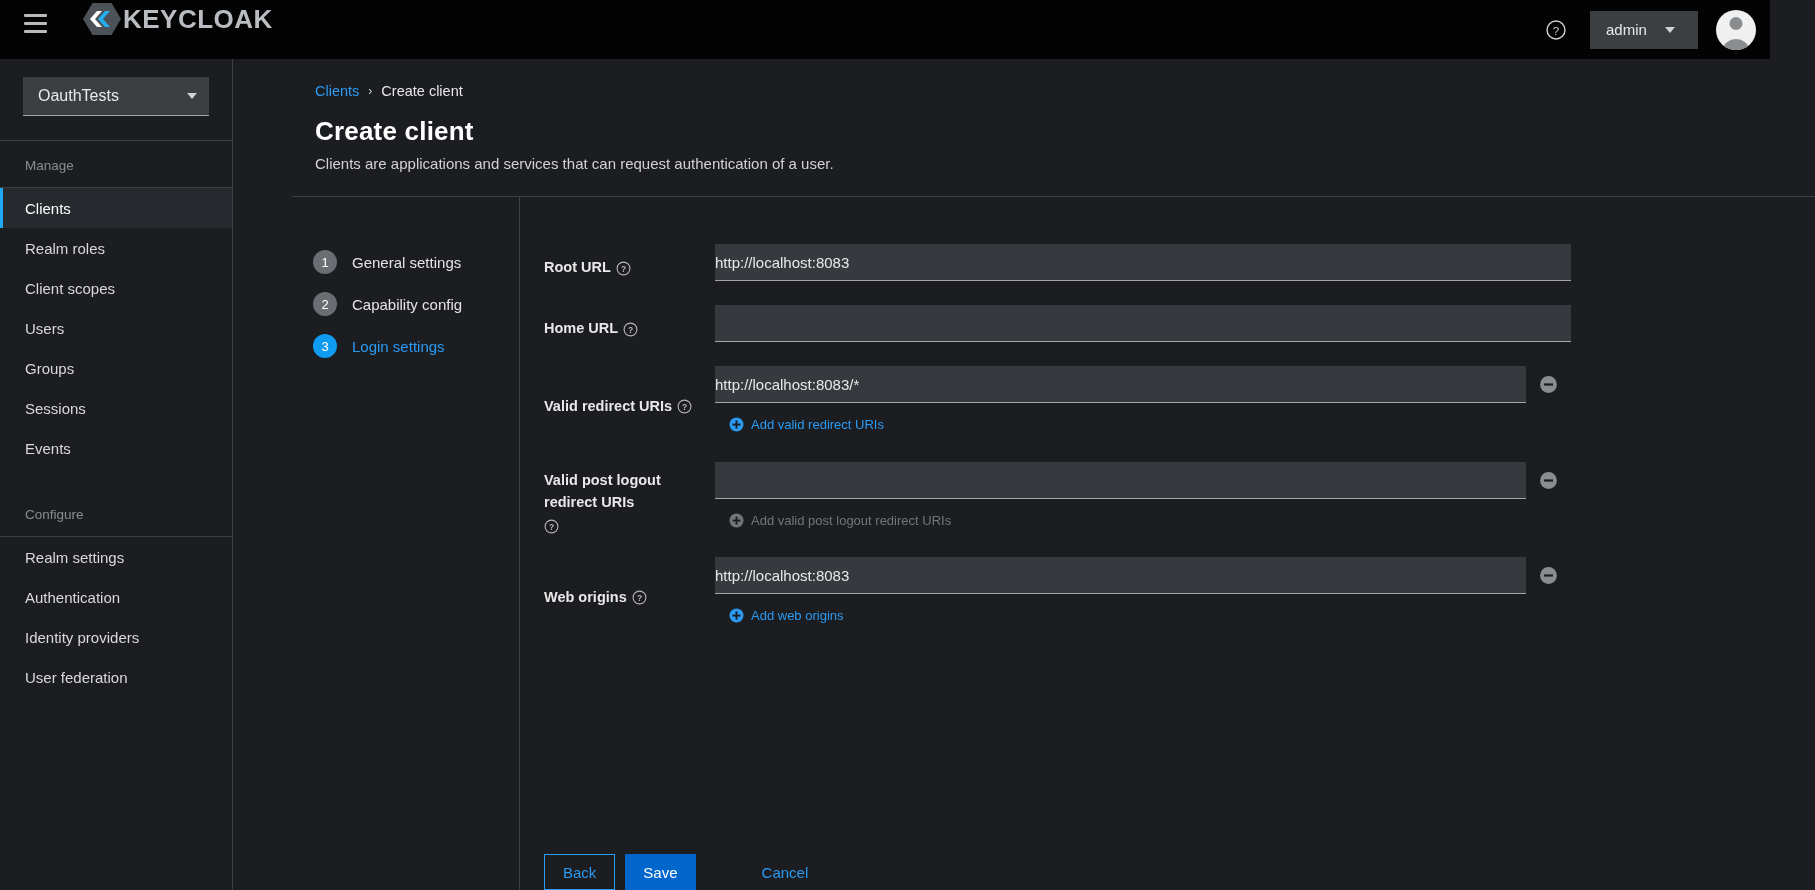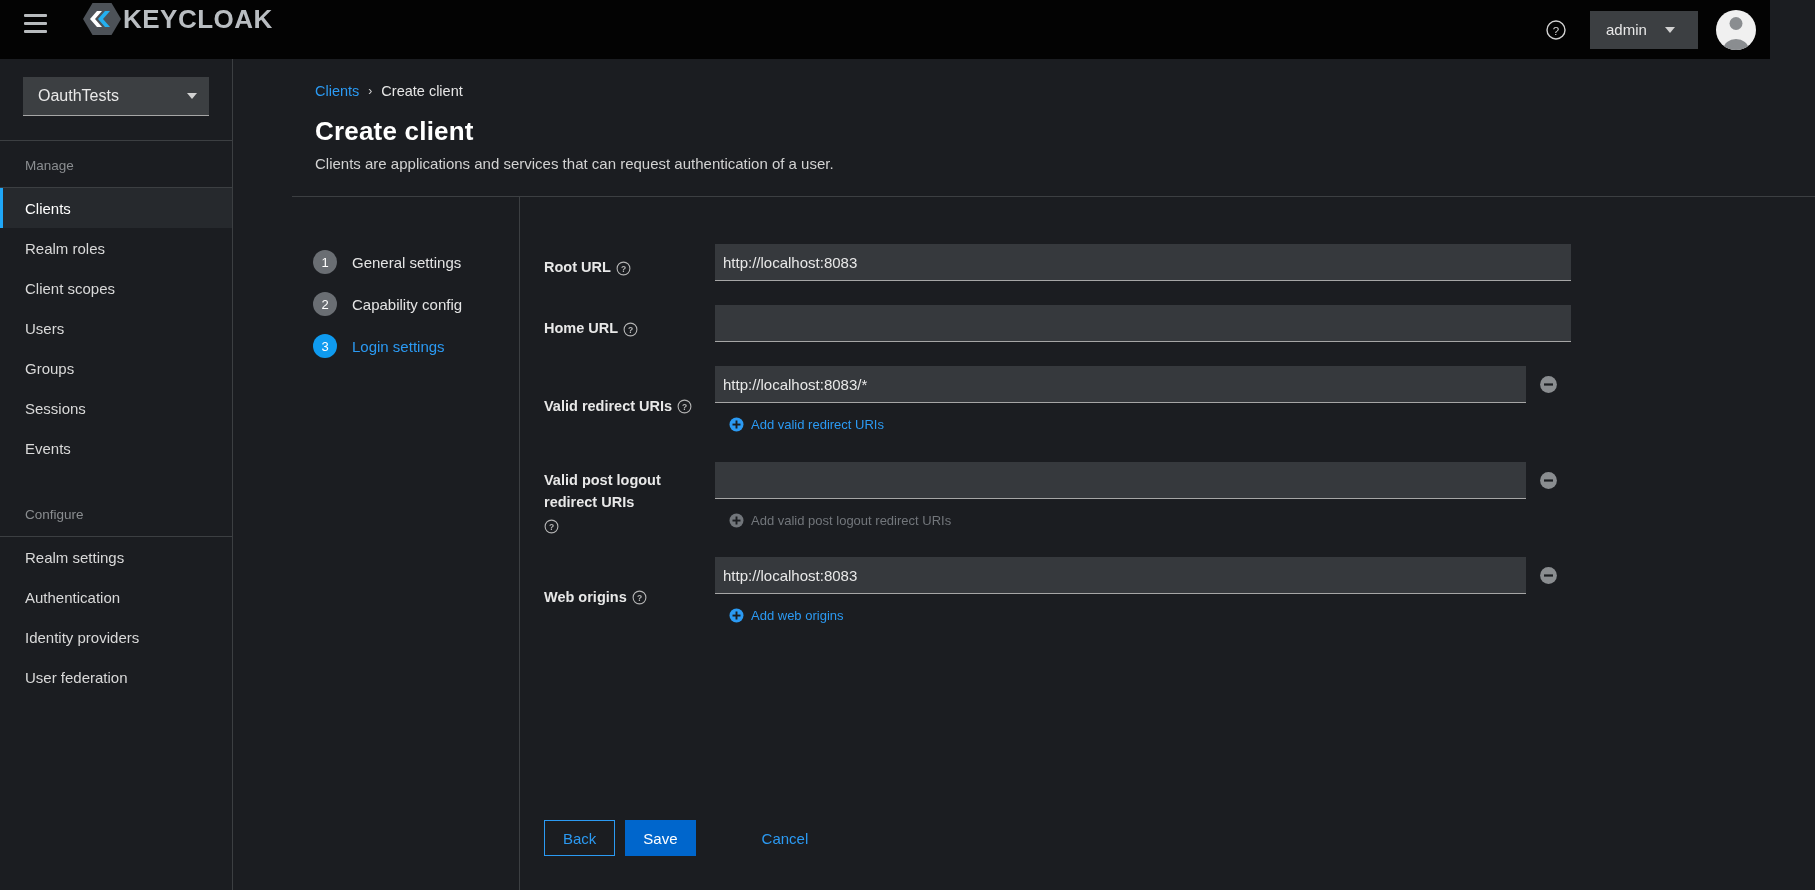--- a/index.html
+++ b/index.html
@@ -273,21 +273,21 @@
     top: 1px;
   }
   .field-col { flex: 1; }
   .field-line { display: flex; align-items: center; gap: 0; }
   .text-input {
     background: #36393d;
     border: none;
     border-bottom: 1px solid #a6a6a6;
     height: 37px;
     width: 856px;
-    padding: 0 8px;
+    padding: 0 0;
     color: #e8e8e8;
     font-size: 15px;
     font-family: "Liberation Sans", sans-serif;
     outline: none;
   }
   .text-input.full { width: 856px; }
   .text-input.with-minus { width: 811px; }
   .minus-btn {
     width: 44px;
     height: 37px;
@@ -307,21 +307,21 @@
     color: #2b9af3;
     cursor: pointer;
   }
   .add-link.disabled { color: #72767b; cursor: default; }
   .plus-ico { flex: 0 0 auto; display: inline-flex; }
 
   
   .form-footer {
     position: absolute;
     left: 24px;
-    top: 623px;
+    top: 657px;
     display: flex;
     gap: 10px;
   }
   .btn {
     font-family: "Liberation Sans", sans-serif;
     font-size: 15px;
     height: 36px;
     padding: 0 18px;
     cursor: pointer;
     border: none;

